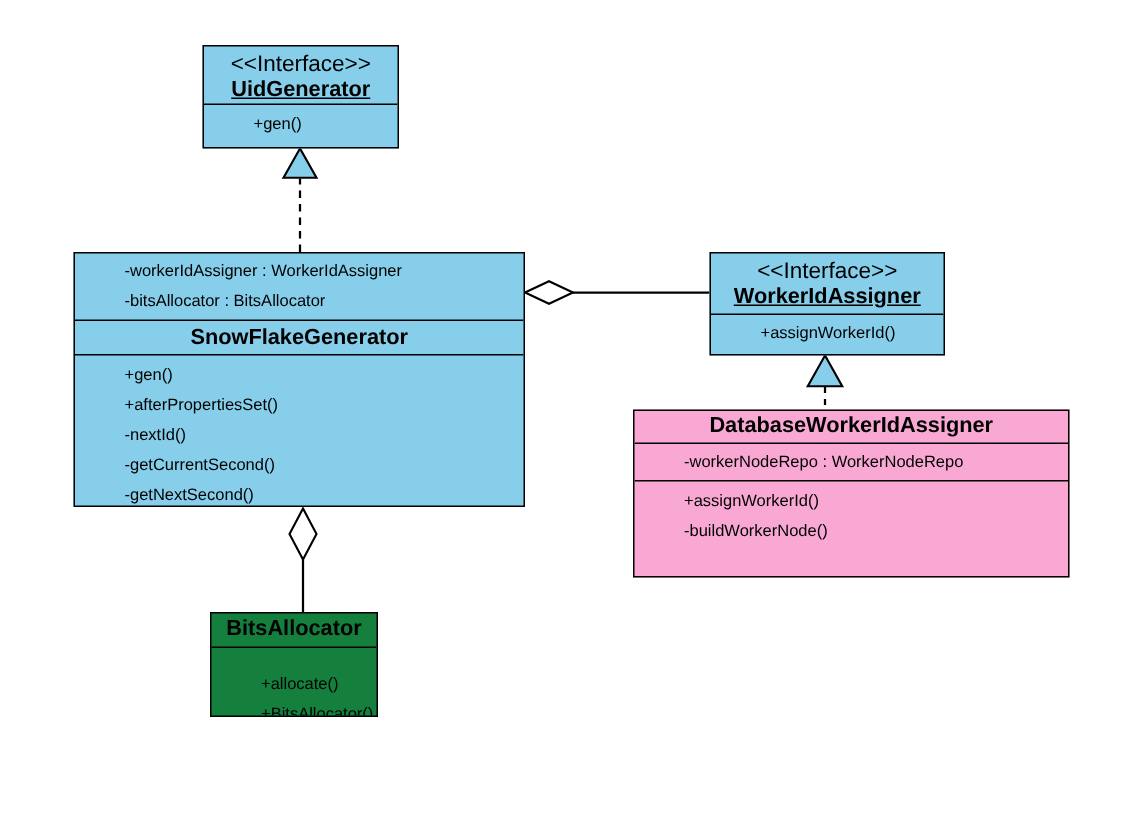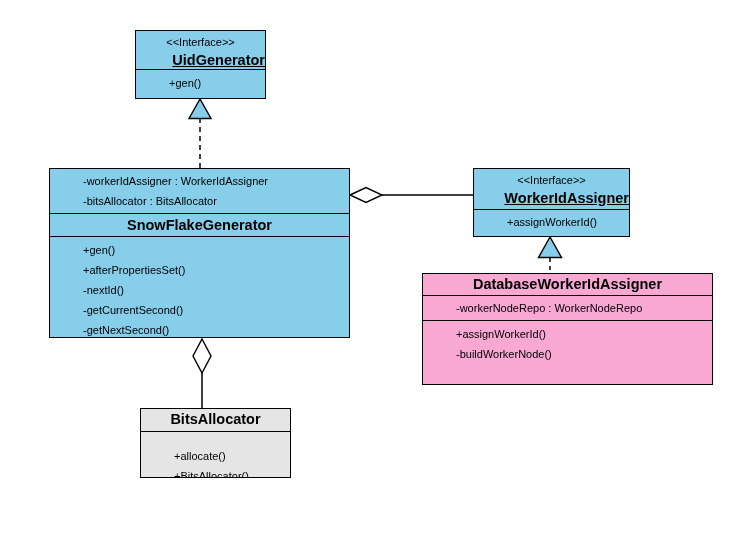--- a/index.html
+++ b/index.html
@@ -14,22 +14,22 @@
   #edges { position:absolute; left:0; top:0; width:752px; height:555px; pointer-events:none; }
   .uml-box {
     position:absolute;
     box-sizing:border-box;
     border:1.5px solid #000;
     background:#87CEEB;
     overflow:hidden;
   }
   .comp { box-sizing:border-box; overflow:hidden; }
   .comp + .comp { border-top:1.3px solid #000; }
-  .stereotype { text-align:center; font-size:11px; line-height:17px; padding-top:3px; }
-  .iface-name { text-align:right; font-weight:bold; font-size:14.5px; line-height:18px; text-decoration:underline; }
+  .stereotype { text-align:center; font-size:15px; line-height:17px; padding-top:3px; }
+  .iface-name { text-align:center; font-weight:bold; font-size:14.5px; line-height:18px; text-decoration:underline; }
   .class-title { text-align:center; font-weight:bold; font-size:14.5px; line-height:20px; }
   .member { font-size:11px; line-height:20px; padding-left:4px; white-space:nowrap;margin-left:29px; }
 </style>
 </head>
 <body>
 
 <div id="canvas" style="background: rgb(255, 255, 255);">
 
   <svg id="edges" viewBox="0 0 752 555">
 
@@ -97,21 +97,21 @@
     </div>
     <div class="comp" style="height:25px; padding-top:2px;">
       <div class="member">-workerNodeRepo : WorkerNodeRepo</div>
     </div>
     <div class="comp" style="padding-top:3px;">
       <div class="member">+assignWorkerId()</div>
       <div class="member">-buildWorkerNode()</div>
     </div>
   </div>
 
-  <div class="uml-box" style="left: 140px; top: 408px; width: 151px; height: 70px; background: #e5e5e5; border-color: rgb(0, 0, 0);">
+  <div class="uml-box" style="left: 140px; top: 408px; width: 112px; height: 70px; background: #15803d; border-color: rgb(0, 0, 0);">
     <div class="comp" style="height:22px;">
       <div class="class-title" style="line-height:21px;">BitsAllocator</div>
     </div>
     <div class="comp" style="padding-top:14px;">
       <div class="member">+allocate()</div>
       <div class="member">+BitsAllocator()</div>
     </div>
   </div>
 
 </div>

